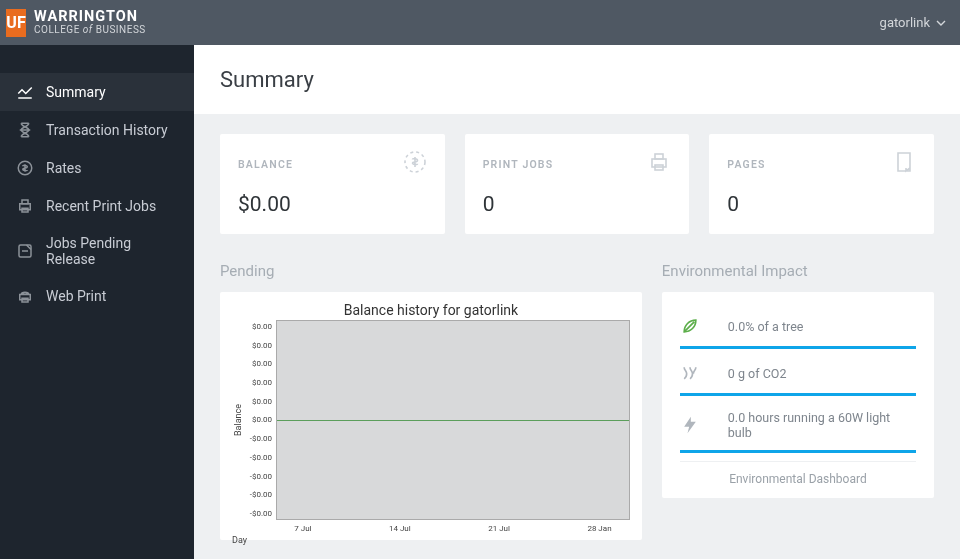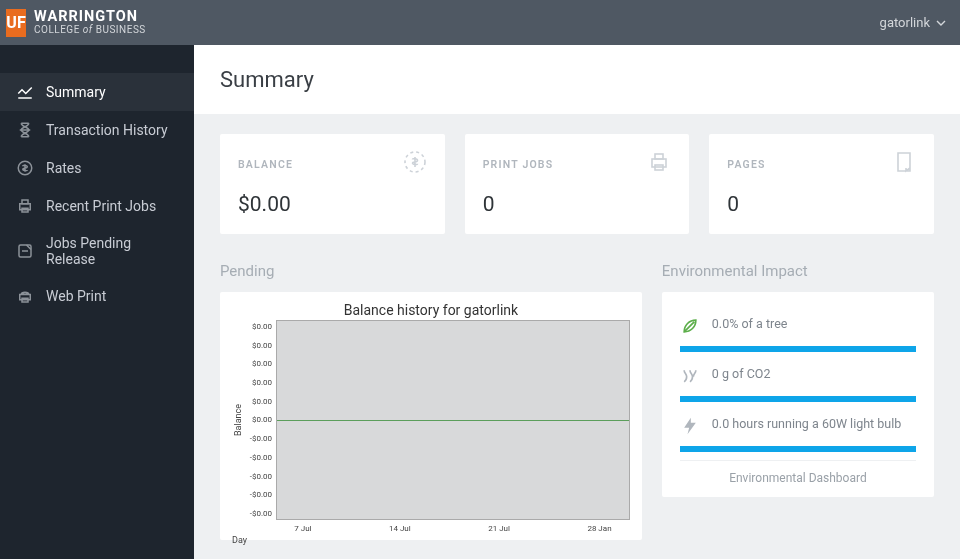--- a/index.html
+++ b/index.html
@@ -36,21 +36,21 @@
   .chart-box { background: #fff; border-radius: 2px; padding: 10px 12px 4px 12px; height: 248px; position: relative; }
   .chart-title { text-align: center; font-size: 14px; color: #333; margin-bottom: 2px; }
   .chart-body { display: flex; height: 200px; }
   .ylabel { writing-mode: vertical-rl; transform: rotate(180deg); font-size: 9px; color: #444; width: 12px; display: flex; align-items: center; justify-content: center; }
   .yaxis { display: flex; flex-direction: column; justify-content: space-between; align-items: flex-end; font-size: 8px; color: #444; padding: 2px 4px 2px 0; width: 32px; }
   .plot { flex: 1; background: #d8d9da; border: 1px solid #aaa; position: relative; }
   .midline { position: absolute; left: 0; right: 0; top: 50%; height: 1px; background: #5b9e5b; }
   .xaxis { display: flex; margin-left: 44px; font-size: 8px; color: #444; padding-top: 4px; justify-content: space-around; gap: 41px; }
   .xlabel { text-align: left; font-size: 9px; color: #444; margin-top: 2px; }
   .env-box { background: #fff; border-radius: 2px; padding: 14px 18px 12px 18px; display: flex; flex-direction: column; gap: 4px; }
-  .env-row { display: flex; gap: 12px; padding: 10px 0; border-bottom: 6px solid #0ea5e9; font-size: 12.5px; color: #7e858d; }
+  .env-row { display: flex; align-items: center; gap: 28px; padding: 10px 0; border-bottom: 3px solid #0ea5e9; font-size: 12.5px; color: #7e858d; }
   .env-row:last-of-type { border-bottom: none; }
   .env-row svg { width: 20px; height: 20px; flex-shrink: 0; }
   .env-since { text-align: right; font-size: 11px; color: #a6adb4; padding: 4px 0 0 0; }
   .env-link { text-align: center; font-size: 12px; color: #9aa1a8; padding-top: 10px; border-top: 1px solid #eef0f2; margin-top: 4px; cursor: pointer; }
 </style>
 </head>
 <body>
 
 <div class="topbar">
   <div class="logo-wrap">

